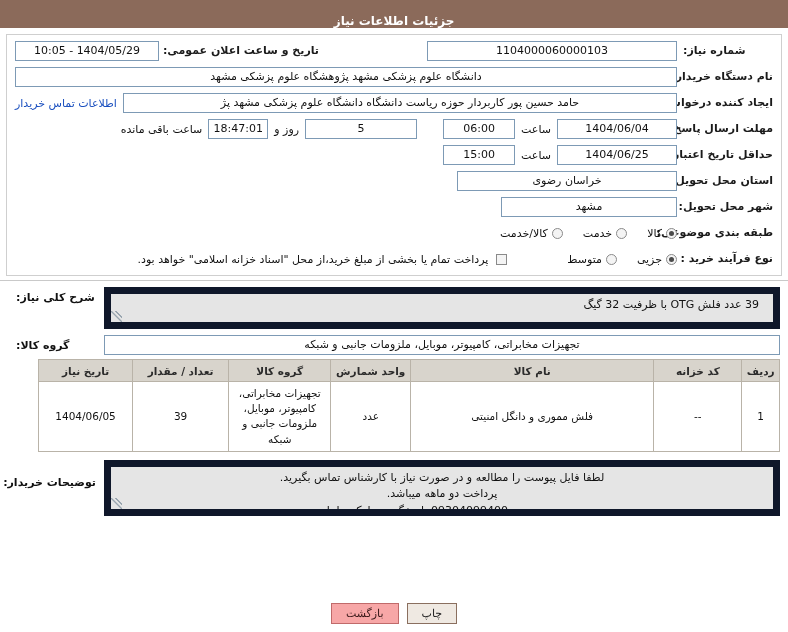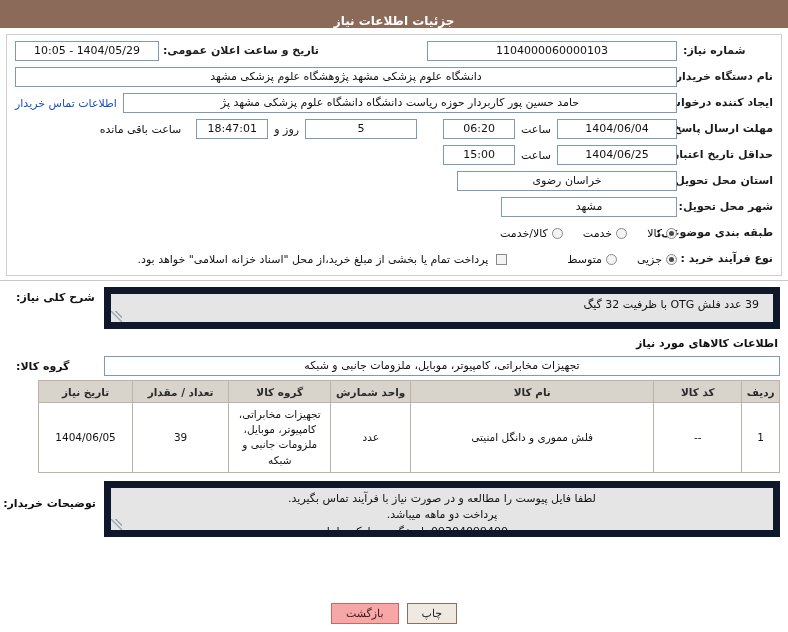--- a/index.html
+++ b/index.html
@@ -255,25 +255,25 @@
       <div class="box" style="flex:1;position:relative;">
         <span>حامد حسین پور کاربردار حوزه ریاست دانشگاه دانشگاه علوم پزشکی مشهد   پژ</span>
       </div>
       <div class="link" style="padding-right:6px;">اطلاعات تماس خریدار</div>
     </div>
 
     <div class="row">
       <div class="lbl two" style="width:96px;">مهلت ارسال پاسخ: تا تاریخ:</div>
       <div class="box" style="width:120px;">1404/06/04</div>
       <div class="inline-lbl">ساعت</div>
-      <div class="box" style="width:72px;">06:20</div>
+      <div class="box" style="width:72px;">06:00</div>
       <div style="width:26px;"></div>
       <div class="box" style="width:112px;">5</div>
       <div class="inline-lbl">روز و</div>
-      <div class="box" style="width:72px;margin-left:9px;">18:47:01</div>
+      <div class="box" style="width:60px;">18:47:01</div>
       <div class="inline-lbl">ساعت باقی مانده</div>
     </div>
 
     <div class="row">
       <div class="lbl two" style="width:96px;">حداقل تاریخ اعتبار قیمت: تا تاریخ:</div>
       <div class="box" style="width:120px;">1404/06/25</div>
       <div class="inline-lbl">ساعت</div>
       <div class="box" style="width:72px;">15:00</div>
     </div>
 
@@ -325,34 +325,33 @@
 
   <div class="sec">
     <div class="sec-row">
       <div class="sec-lbl" style="width:88px;text-align:left;order:2;">شرح کلی نیاز:</div>
       <div class="ta" style="order:1;flex:1;height:42px;margin-left:8px;">
         <span>39 عدد فلش OTG با ظرفیت 32 گیگ</span>
       </div>
     </div>
   </div>
 
-  <div class="section-title">اطلاعات کالاهای مورد نیاز</div>
 
   <div class="sec">
     <div class="sec-row" style="align-items:center;">
       <div class="sec-lbl" style="width:88px;text-align:left;order:2;padding-top:0;">گروه کالا:</div>
       <div class="box" style="order:1;flex:1;margin-left:8px;">تجهیزات مخابراتی، کامپیوتر، موبایل، ملزومات جانبی و شبکه</div>
     </div>
   </div>
 
   <table class="grid">
     <thead>
       <tr>
         <th style="width:36px;">ردیف</th>
-        <th style="width:86px;">کد کالا</th>
+        <th style="width:86px;">کد خزانه</th>
         <th style="width:238px;">نام کالا</th>
         <th style="width:78px;">واحد شمارش</th>
         <th style="width:100px;">گروه کالا</th>
         <th style="width:94px;">تعداد / مقدار</th>
         <th style="width:92px;">تاریخ نیاز</th>
       </tr>
     </thead>
     <tbody>
       <tr>
         <td>1</td>
@@ -363,21 +362,21 @@
         <td>39</td>
         <td>1404/06/05</td>
       </tr>
     </tbody>
   </table>
 
   <div class="sec" style="margin-top:8px;">
     <div class="sec-row">
       <div class="sec-lbl" style="width:88px;text-align:left;order:2;padding-top:16px;">توضیحات خریدار:</div>
       <div class="ta" style="order:1;flex:1;height:56px;margin-left:8px;text-align:center;">
-        <div>لطفا فایل پیوست را مطالعه و در صورت نیاز با فرآیند تماس بگیرید.</div>
+        <div>لطفا فایل پیوست را مطالعه و در صورت نیاز با کارشناس تماس بگیرید.</div>
         <div>پرداخت دو ماهه میباشد.</div>
         <div>حسین پور 09304099400 پاسخگویی پیامک و ایتا</div>
       </div>
     </div>
   </div>
 
   <div class="footer">
     <button class="btn">چاپ</button>
     <button class="btn primary">بازگشت</button>
   </div>

